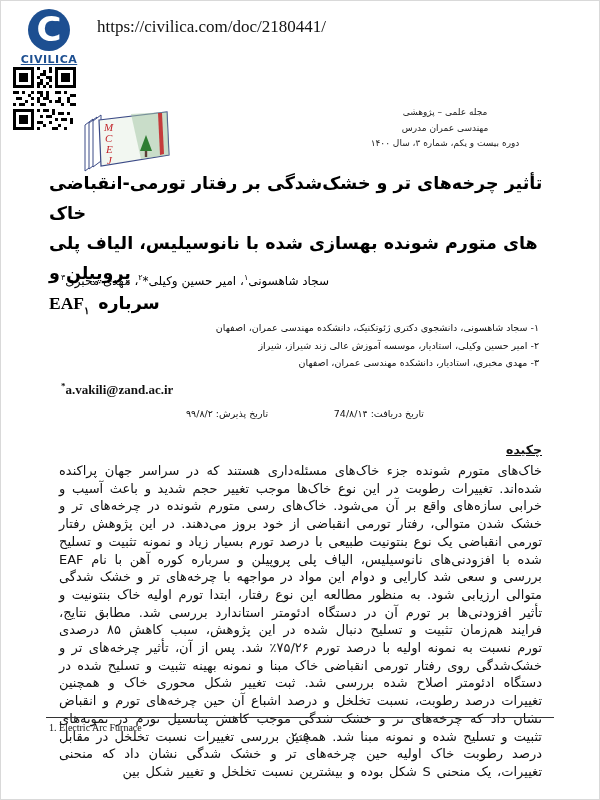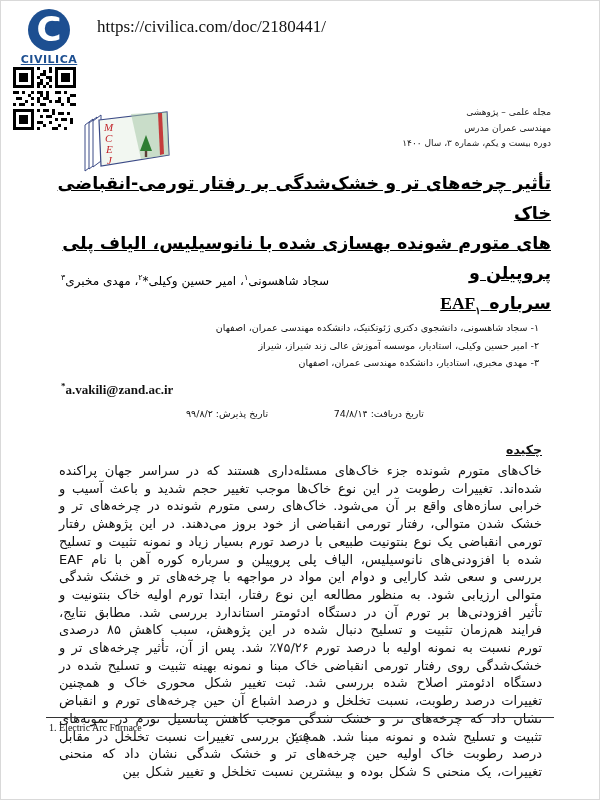--- a/index.html
+++ b/index.html
@@ -14,25 +14,25 @@
     background:#1d4f91;margin:0 auto;}
   .logo-c{position:absolute;left:0;top:-1px;width:42px;height:42px;line-height:42px;
     color:#fff;font-weight:bold;font-size:34px;font-family:"DejaVu Sans",sans-serif;}
   .logo-c-small{position:absolute;right:8px;top:11px;color:#1d4f91;font-weight:bold;
     font-size:17px;line-height:17px;font-family:"DejaVu Sans",sans-serif;}
   .brand{margin-top:2px;color:#1d4f91;font-weight:bold;font-size:11px;letter-spacing:.5px;text-decoration:underline;}
   .doc-url{position:absolute;left:96px;top:16px;font-family:"Liberation Serif",serif;
     font-size:17px;color:#111;text-decoration:none;}
   .qr{position:absolute;left:12px;top:66px;}
   .journal-logo{position:absolute;left:78px;top:106px;}
-  .journal-info{position:absolute;right:48px;top:104px;width:230px;direction:rtl;
-    text-align:right;font-size:9px;line-height:15.5px;color:#222;}
+  .journal-info{position:absolute;right:39px;top:104px;width:230px;direction:rtl;
+    text-align:center;font-size:9px;line-height:15.5px;color:#222;}
   
-  .title{position:absolute;left:48px;right:48px;top:167px;direction:rtl;text-align:right;
-    font-weight:bold;font-size:17.5px;line-height:30px;color:#000;text-decoration:underline;}
+  .title{position:absolute;left:48px;right:48px;top:167px;direction:rtl;text-align:left;
+    font-weight:bold;font-size:17.5px;line-height:30px;color:#000;}
   .title sub{font-size:10px;}
   .latin{direction:ltr;unicode-bidi:embed;font-family:"Liberation Serif",serif;}
   .authors{position:absolute;left:60px;right:60px;top:272px;direction:rtl;text-align:left;
     font-size:12px;color:#000000;}
   .authors sup{font-size:8px;}
   .affiliations{position:absolute;left:60px;right:60px;top:318px;direction:rtl;
     text-align:right;font-size:9.5px;line-height:17.5px;color:#111;}
   .email{position:absolute;left:60px;right:60px;top:380px;text-align:left;
     font-family:"Liberation Serif",serif;font-weight:bold;font-size:13px;}
   .email sup{font-size:9px;}

